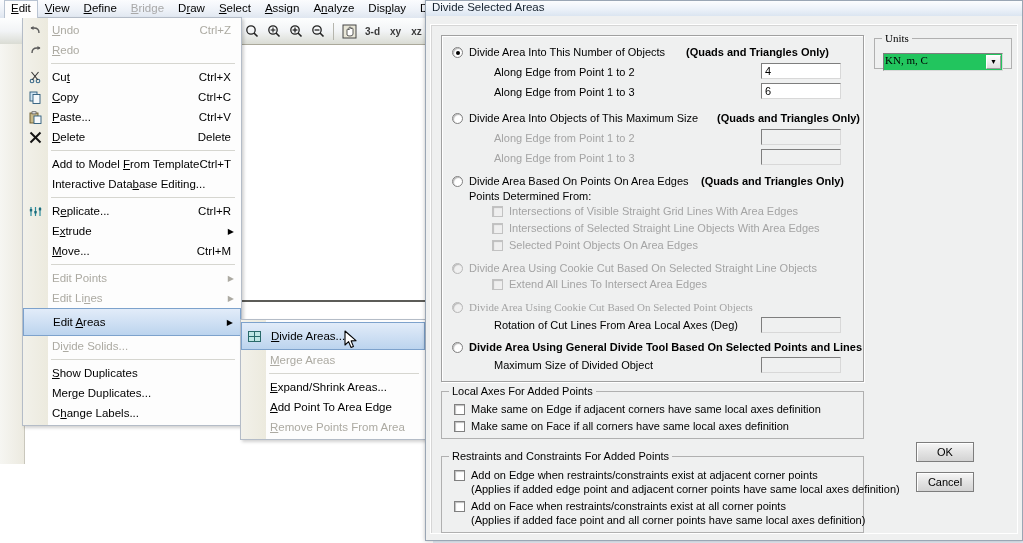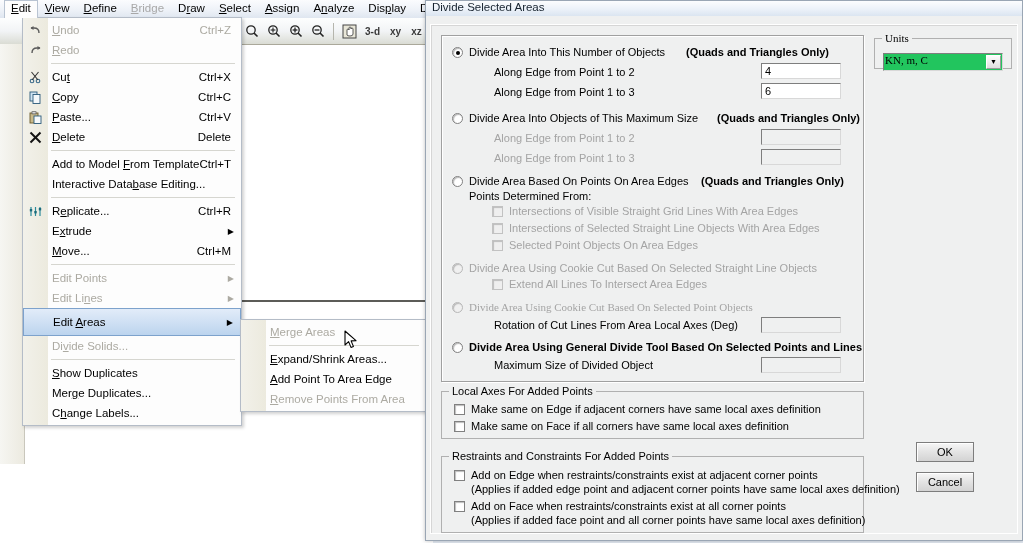--- a/index.html
+++ b/index.html
@@ -567,20 +567,26 @@
       <div class="mrow">
         <div class="ico"></div>
         <div class="lbl">C<span class="mnem">h</span>ange Labels...</div>
         <div class="acc"></div>
       </div>
     </div>
 
     <div id="sub-menu">
       <div class="gutter"></div>
 
+      <div class="mrow highlight">
+        <div class="ico">
+            <div class="divide-icon"></div>
+          </div>
+        <div class="lbl"><span class="mnem">D</span>ivide Areas...</div>
+      </div>
 
       <div class="mrow disabled">
         <div class="ico"></div>
         <div class="lbl"><span class="mnem">M</span>erge Areas</div>
       </div>
 
       <div class="msep"></div>
 
       <div class="mrow">
         <div class="ico"></div>

